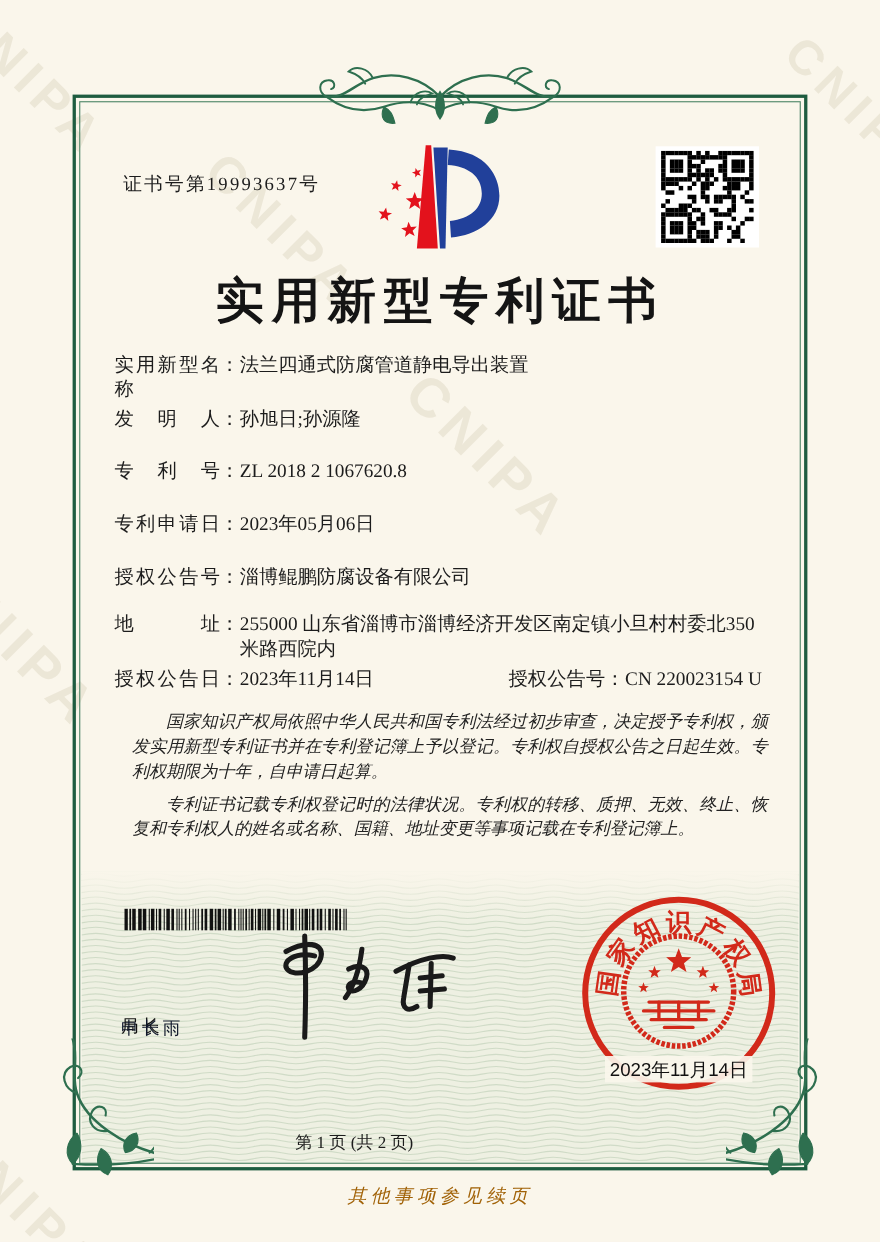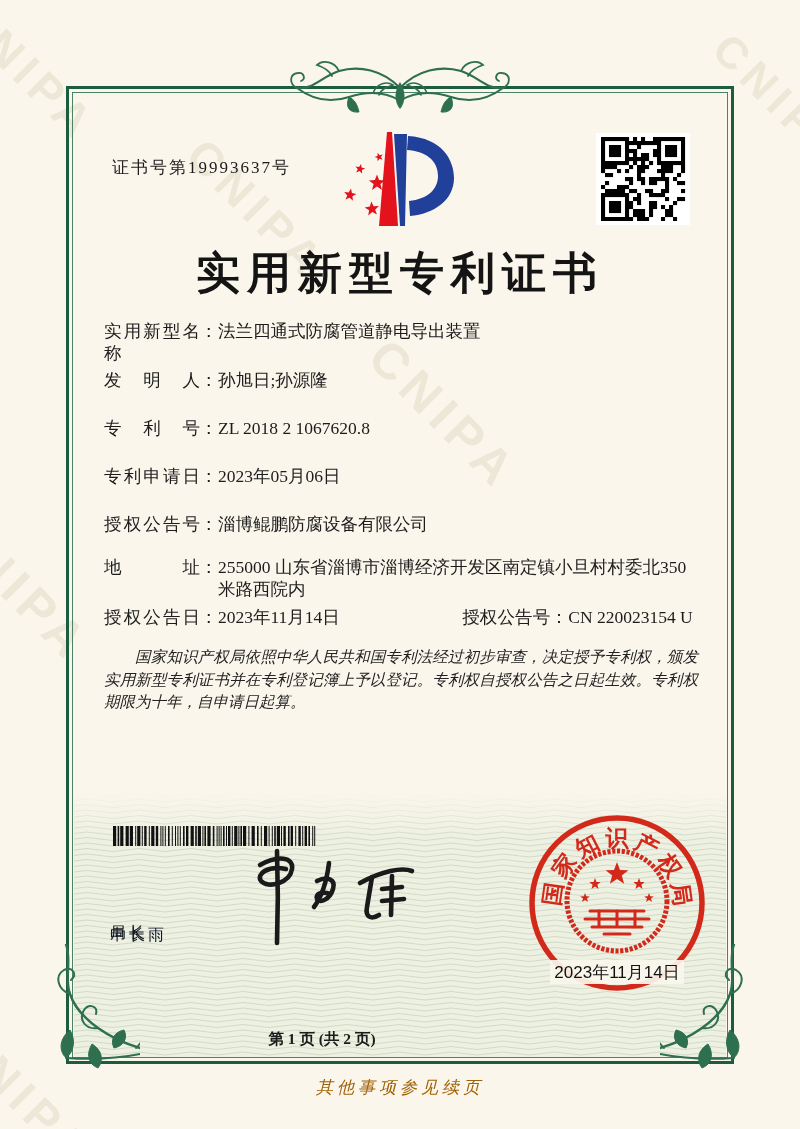--- a/index.html
+++ b/index.html
@@ -45,33 +45,33 @@
   
   .frow{position:absolute;left:104px;font-size:17.5px;line-height:22px;}
   .flabel{display:inline-block;width:96px;text-align:justify;text-align-last:justify;vertical-align:top;}
   .fcolon{display:inline-block;vertical-align:top;width:18px;}
   .fvalue{display:inline-block;vertical-align:top;}
   .addr-value{width:474px;line-height:22px;}
   .pair2{margin-left:60px;}
   
   .paras{position:absolute;left:104px;top:646px;width:594px;
     font-style:italic;font-size:15.5px;line-height:22.5px;text-align:justify;color:#222;}
-  .paras p{margin:0 0 7px 0;text-indent:2em;}
+  .paras p{margin:0 0 7px 16px;text-indent:2em;}
   
   .barcode{position:absolute;left:113px;top:826px;width:205px;height:20px;}
   
   .signer-title{position:absolute;left:110px;top:923px;font-family:"Liberation Sans",sans-serif;
     font-size:16px;letter-spacing:3px;color:#111;}
   .signer-name{position:absolute;left:110px;top:925px;font-family:Liberation Sans, sans-serif;
     font-size:16px;letter-spacing:3px;color:#0f172a;}
   .signature{position:absolute;left:232px;top:843px;width:210px;height:115px;}
   
   .seal{position:absolute;left:522px;top:814px;width:190px;height:180px;}
   
-  .page-num{position:absolute;left:0;top:1029px;width:644px;text-align:center;font-size:15.5px;font-weight:bold;}
+  .page-num{position:absolute;left:0;top:1029px;width:644px;text-align:center;font-size:15.5px;}
   .cont-note{position:absolute;left:0;top:1076px;width:800px;text-align:center;
     font-style:italic;font-size:17px;letter-spacing:4px;color:#a16207;}
   
   .orn{position:absolute;pointer-events:none;}
   .orn-top{left:287px;top:54px;width:226px;height:64px;}
   .orn-bl{left:40px;top:944px;width:100px;height:128px;}
   .orn-br{left:660px;top:944px;width:100px;height:128px;transform:scaleX(-1);}
 </style>
 </head>
 <body>
@@ -448,20 +448,21 @@
 <div class="frow" style="top:556px;">
   <span class="flabel">地址</span><span class="fcolon">：</span><span class="fvalue addr-value">255000 山东省淄博市淄博经济开发区南定镇小旦村村委北350米路西院内</span>
 </div>
 <div class="frow" style="top:606px;">
   <span class="flabel">授权公告日</span><span class="fcolon">：</span><span class="fvalue">2023年11月14日</span><span class="pair2"></span>
   <span class="flabel" style="width:88px;margin-left:58px;">授权公告号</span><span class="fcolon">：</span><span class="fvalue">CN 220023154 U</span>
 </div>
 
 <div class="paras">
   <p>国家知识产权局依照中华人民共和国专利法经过初步审查，决定授予专利权，颁发实用新型专利证书并在专利登记簿上予以登记。专利权自授权公告之日起生效。专利权期限为十年，自申请日起算。</p>
+  <p>专利证书记载专利权登记时的法律状况。专利权的转移、质押、无效、终止、恢复和专利权人的姓名或名称、国籍、地址变更等事项记载在专利登记簿上。</p>
 </div>
 
 <svg class="barcode" id="barcode" viewBox="0 0 205 20" preserveAspectRatio="none" xmlns="http://www.w3.org/2000/svg">
     <rect x="0" y="0" width="3.2" height="20" fill="#111"></rect>
     <rect x="4.6" y="0" width="1.6" height="20" fill="#111"></rect>
     <rect x="7.199999999999999" y="0" width="3.2" height="20" fill="#111"></rect>
     <rect x="12.6" y="0" width="3.2" height="20" fill="#111"></rect>
     <rect x="16.8" y="0" width="3.2" height="20" fill="#111"></rect>
     <rect x="22.200000000000003" y="0" width="1" height="20" fill="#111"></rect>
     <rect x="24.200000000000003" y="0" width="3.2" height="20" fill="#111"></rect>

